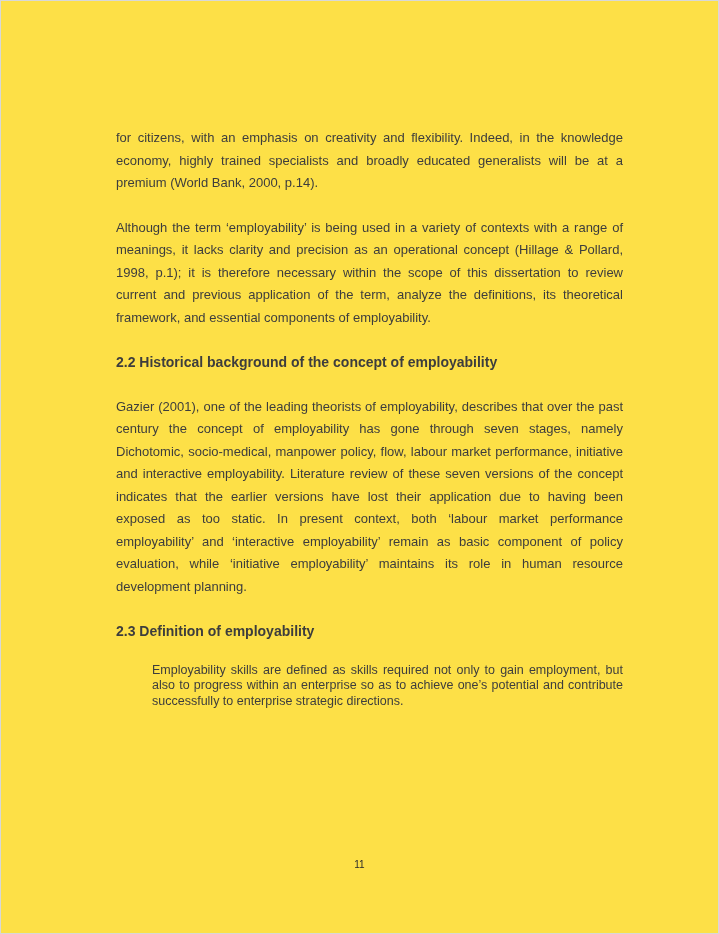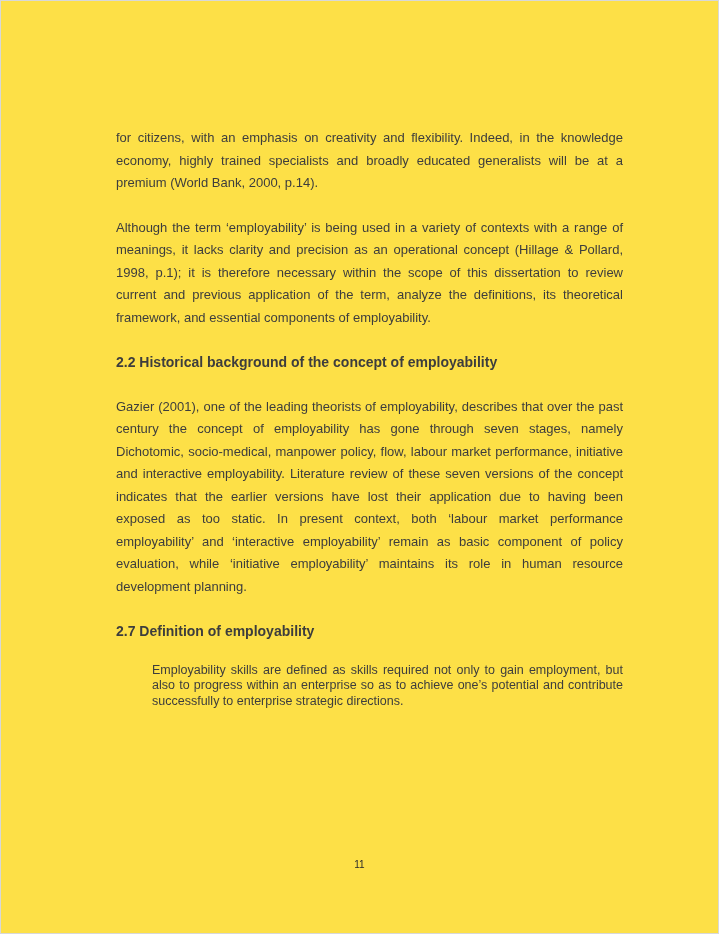--- a/index.html
+++ b/index.html
@@ -73,20 +73,20 @@
 </head>
 <body>
 
 <div class="page">
 
   <div class="content">
     <p>for citizens, with an emphasis on creativity and flexibility. Indeed, in the knowledge economy, highly trained specialists and broadly educated generalists will be at a premium (World Bank, 2000, p.14).</p>
     <p>Although the term ‘employability’ is being used in a variety of contexts with a range of meanings, it lacks clarity and precision as an operational concept (Hillage &amp; Pollard, 1998, p.1); it is therefore necessary within the scope of this dissertation to review current and previous application of the term, analyze the definitions, its theoretical framework, and essential components of employability.</p>
     <h2>2.2 Historical background of the concept of employability</h2>
     <p>Gazier (2001), one of the leading theorists of employability, describes that over the past century the concept of employability has gone through seven stages, namely Dichotomic, socio-medical, manpower policy, flow, labour market performance, initiative and interactive employability. Literature review of these seven versions of the concept indicates that the earlier versions have lost their application due to having been exposed as too static. In present context, both ‘labour market performance employability’ and ‘interactive employability’ remain as basic component of policy evaluation, while ‘initiative employability’ maintains its role in human resource development planning.</p>
-    <h2>2.7 Definition of employability</h2>
+    <h2>2.3 Definition of employability</h2>
     <p class="quote">Employability skills are defined as skills required not only to gain employment, but also to progress within an enterprise so as to achieve one’s potential and contribute successfully to enterprise strategic directions.</p>
   </div>
 
   <div class="pagenum">11</div>
 
 
 </div>
 
 </body></html>

